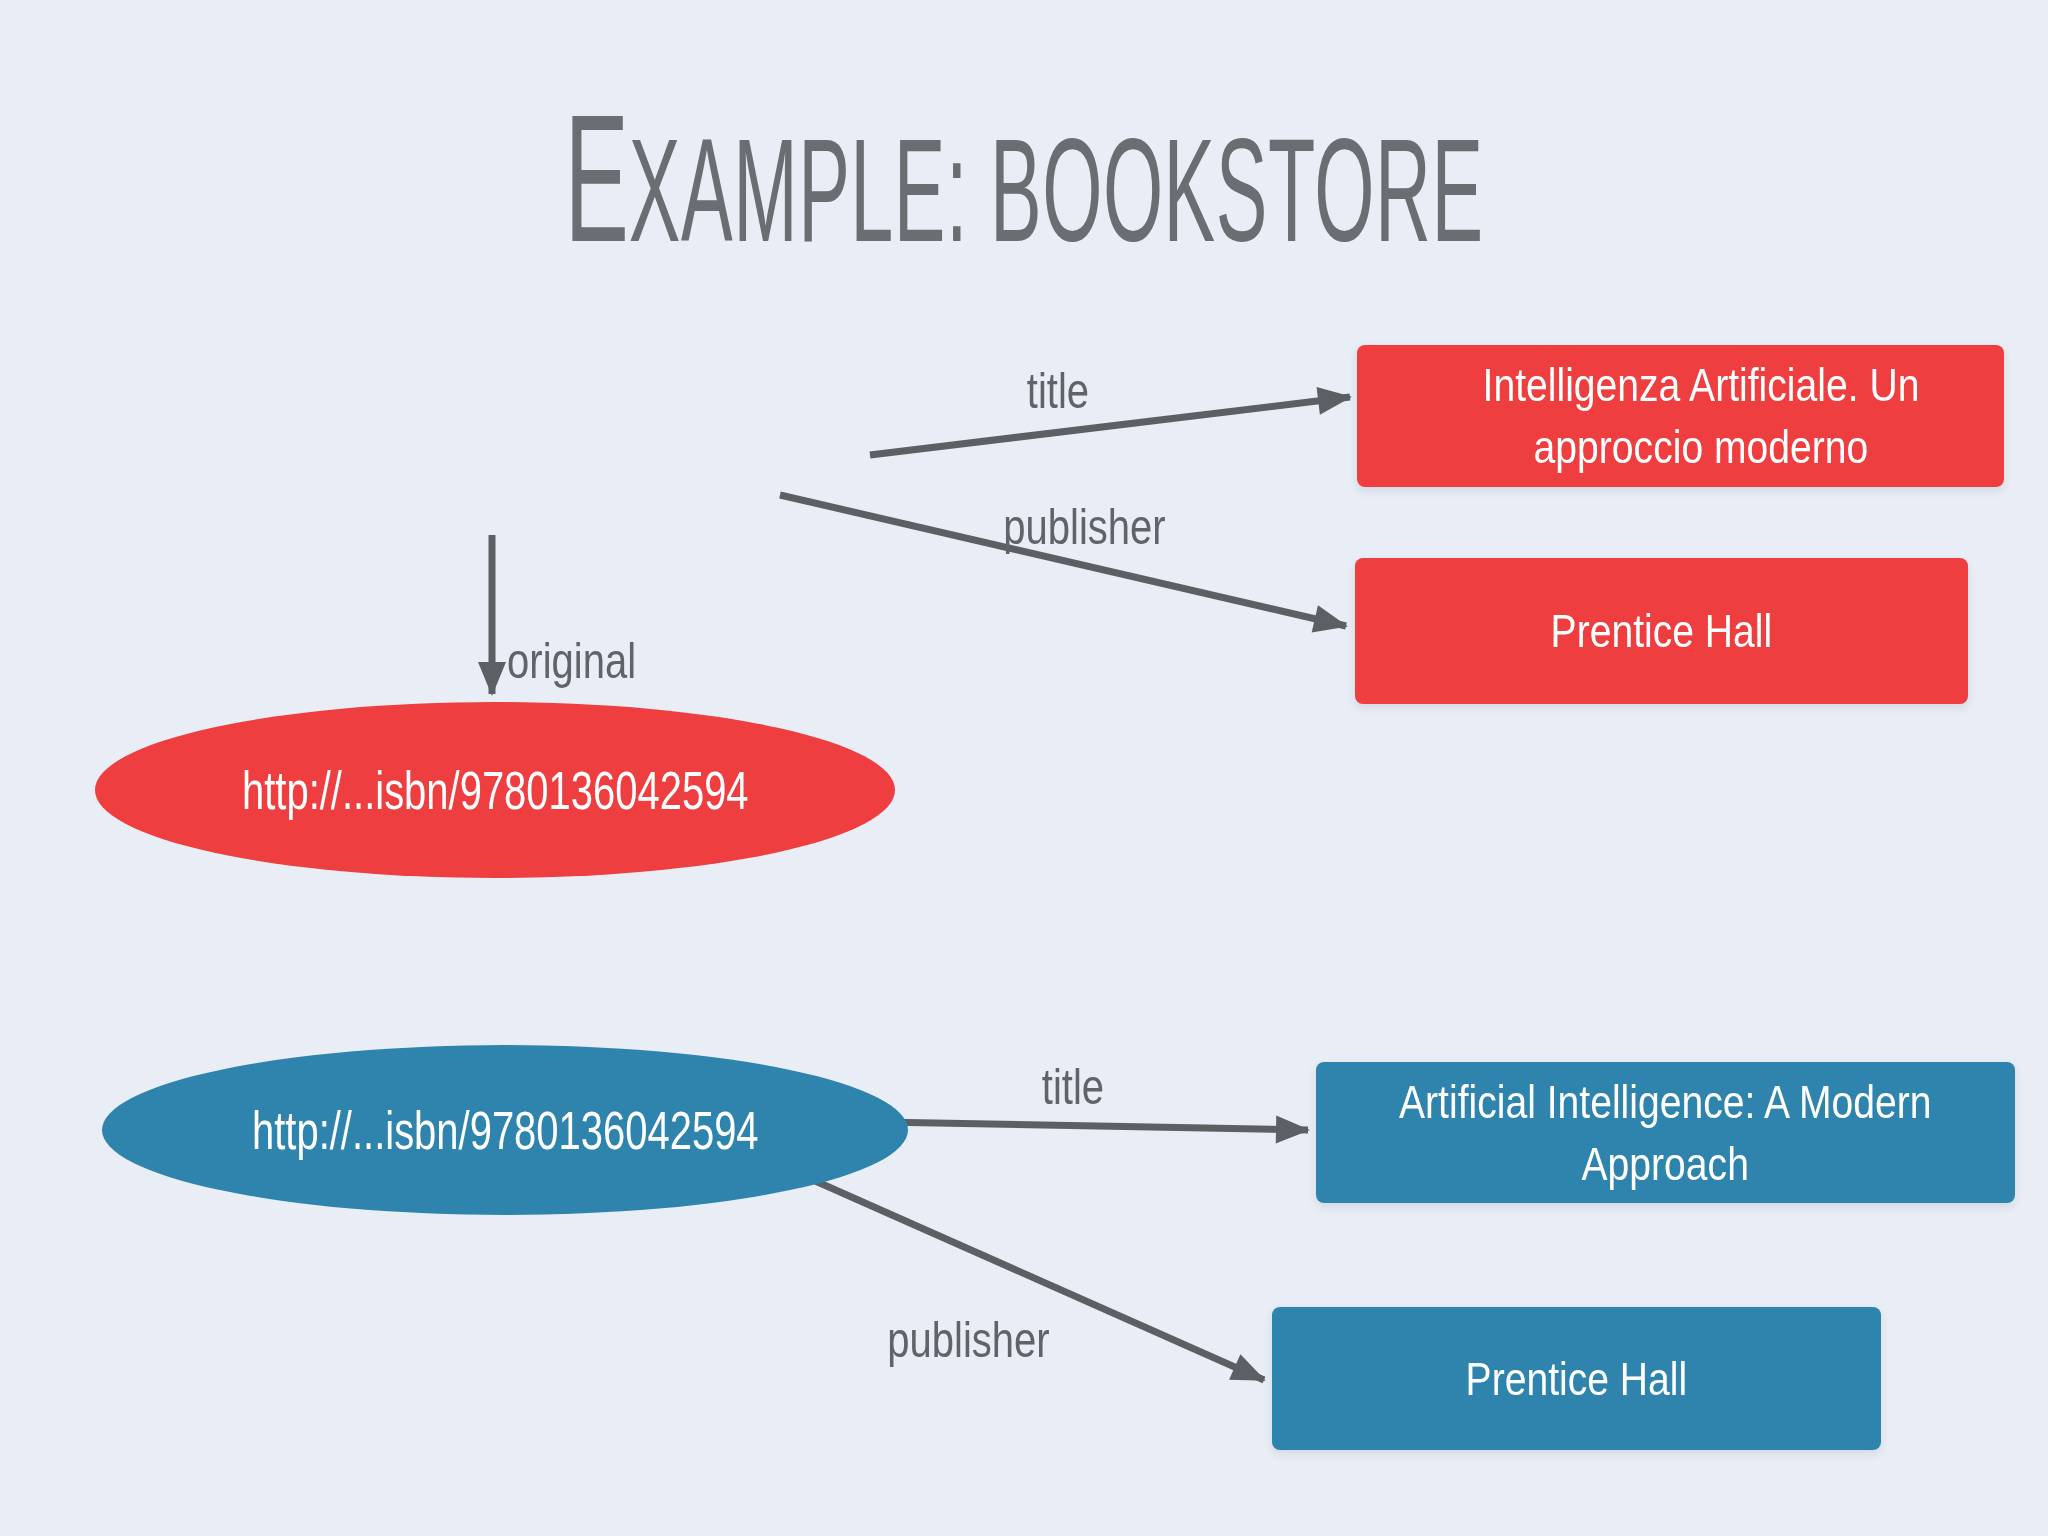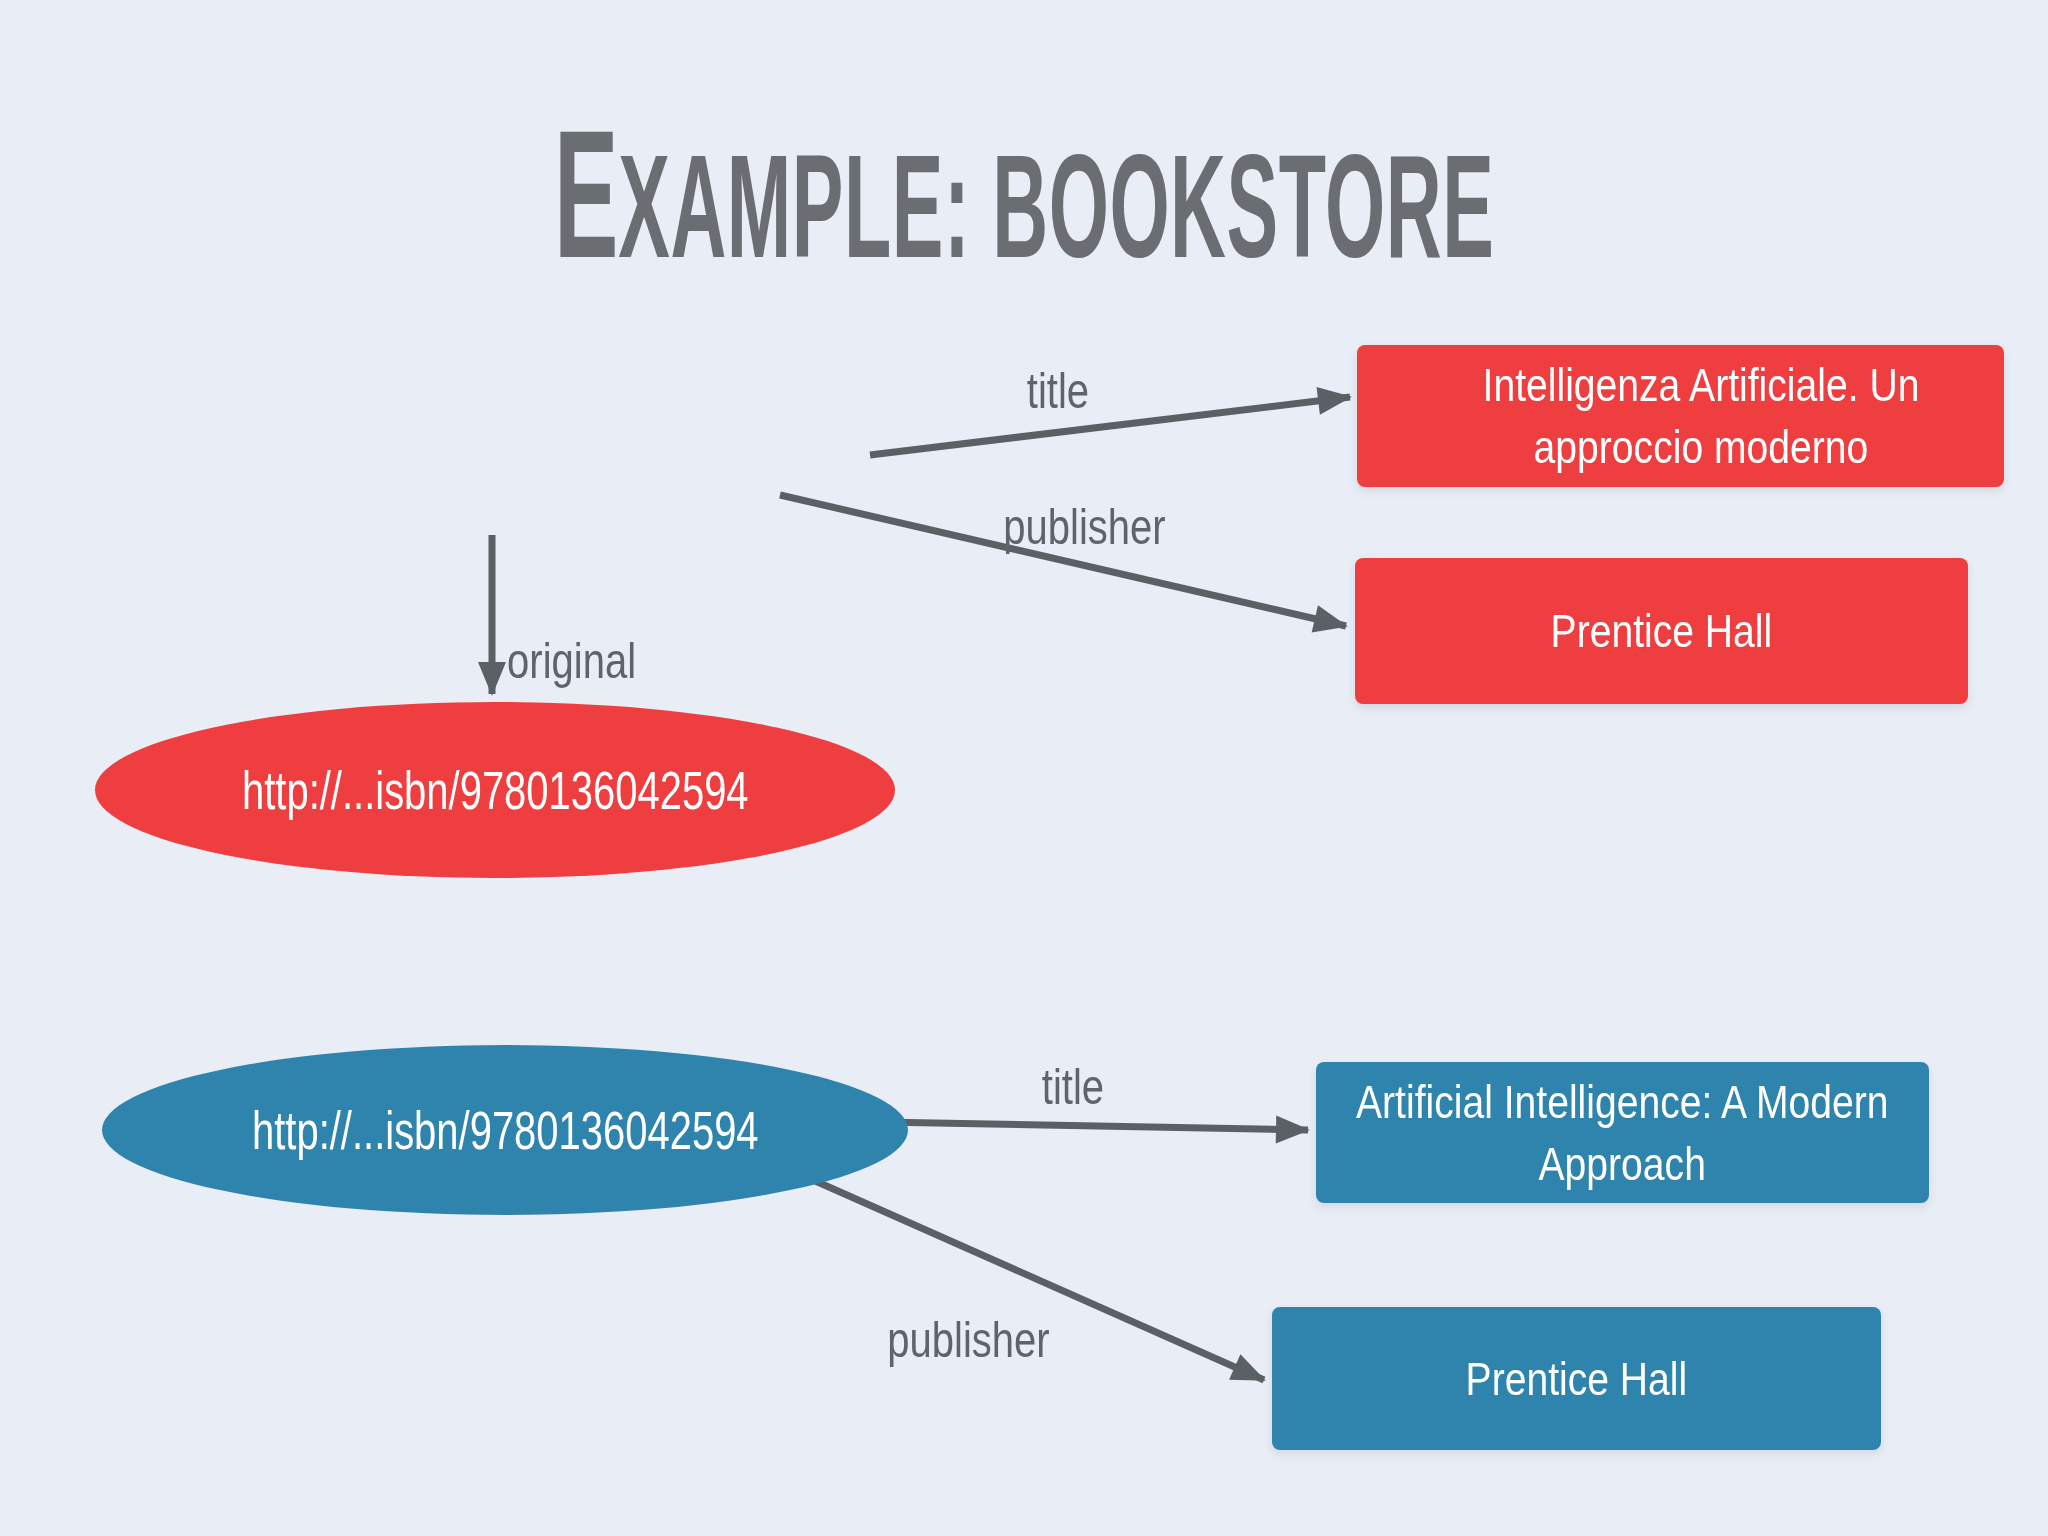--- a/index.html
+++ b/index.html
@@ -6,22 +6,22 @@
   body{
     width:2048px;height:1536px;
     background:#e9edf5;
     font-family:"Liberation Sans",sans-serif;
     position:relative;overflow:hidden;
   }
   .canvas{position:absolute;left:0;top:0;width:2048px;height:1536px;}
 
   
   h1.slide-title{
-    position:absolute;left:0;right:0;top:92px;margin:16px;z-index:3;
-    text-align:center;color:#6a6d71;font-weight:bold;line-height:172px;
+    position:absolute;left:0;right:0;top:92px;margin:0;z-index:3;
+    text-align:center;color:#6a6d71;font-weight:normal;line-height:172px;
   }
   h1 .squeeze{display:inline-block;transform:scaleX(.53);transform-origin:50% 70%;white-space:nowrap;}
   h1 .lead{font-size:182px;}
   h1 .rest{font-size:146px;text-transform:uppercase;letter-spacing:1px;}
 
   
   svg.edges{position:absolute;left:0;top:0;z-index:1;}
   .edge-line{stroke:#5b6064;stroke-width:7;fill:none;}
 
   
@@ -81,21 +81,21 @@
       <div>approccio moderno</div>
     </div>
   </div>
 
   <div class="node rectbox red" style="left:1355px;top:558px;width:613px;height:146px;">
     <div class="box-text">
       <div>Prentice Hall</div>
     </div>
   </div>
 
-  <div class="node rectbox blue" style="left:1316px;top:1062px;width:613px;height:141px;">
+  <div class="node rectbox blue" style="left:1316px;top:1062px;width:699px;height:141px;">
     <div class="box-text">
       <div>Artificial Intelligence: A Modern</div>
       <div>Approach</div>
     </div>
   </div>
 
   <div class="node rectbox blue" style="left:1272px;top:1307px;width:609px;height:143px;">
     <div class="box-text">
       <div>Prentice Hall</div>
     </div>

